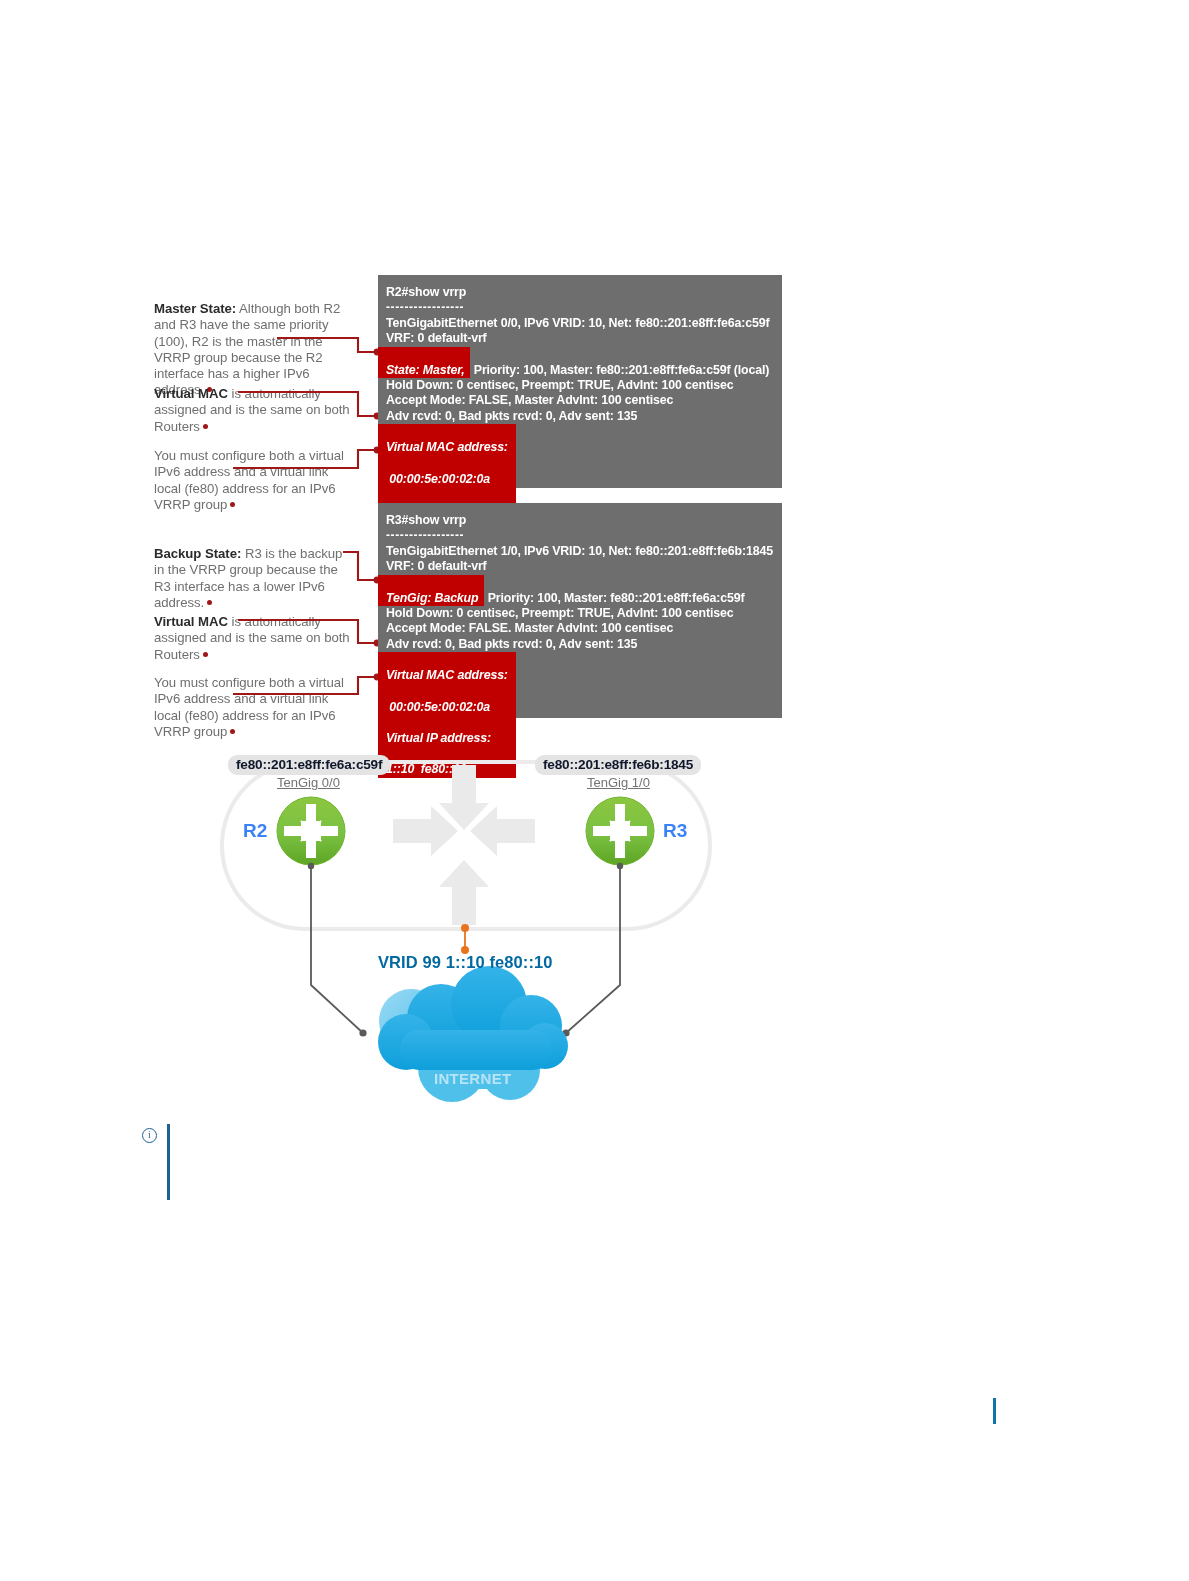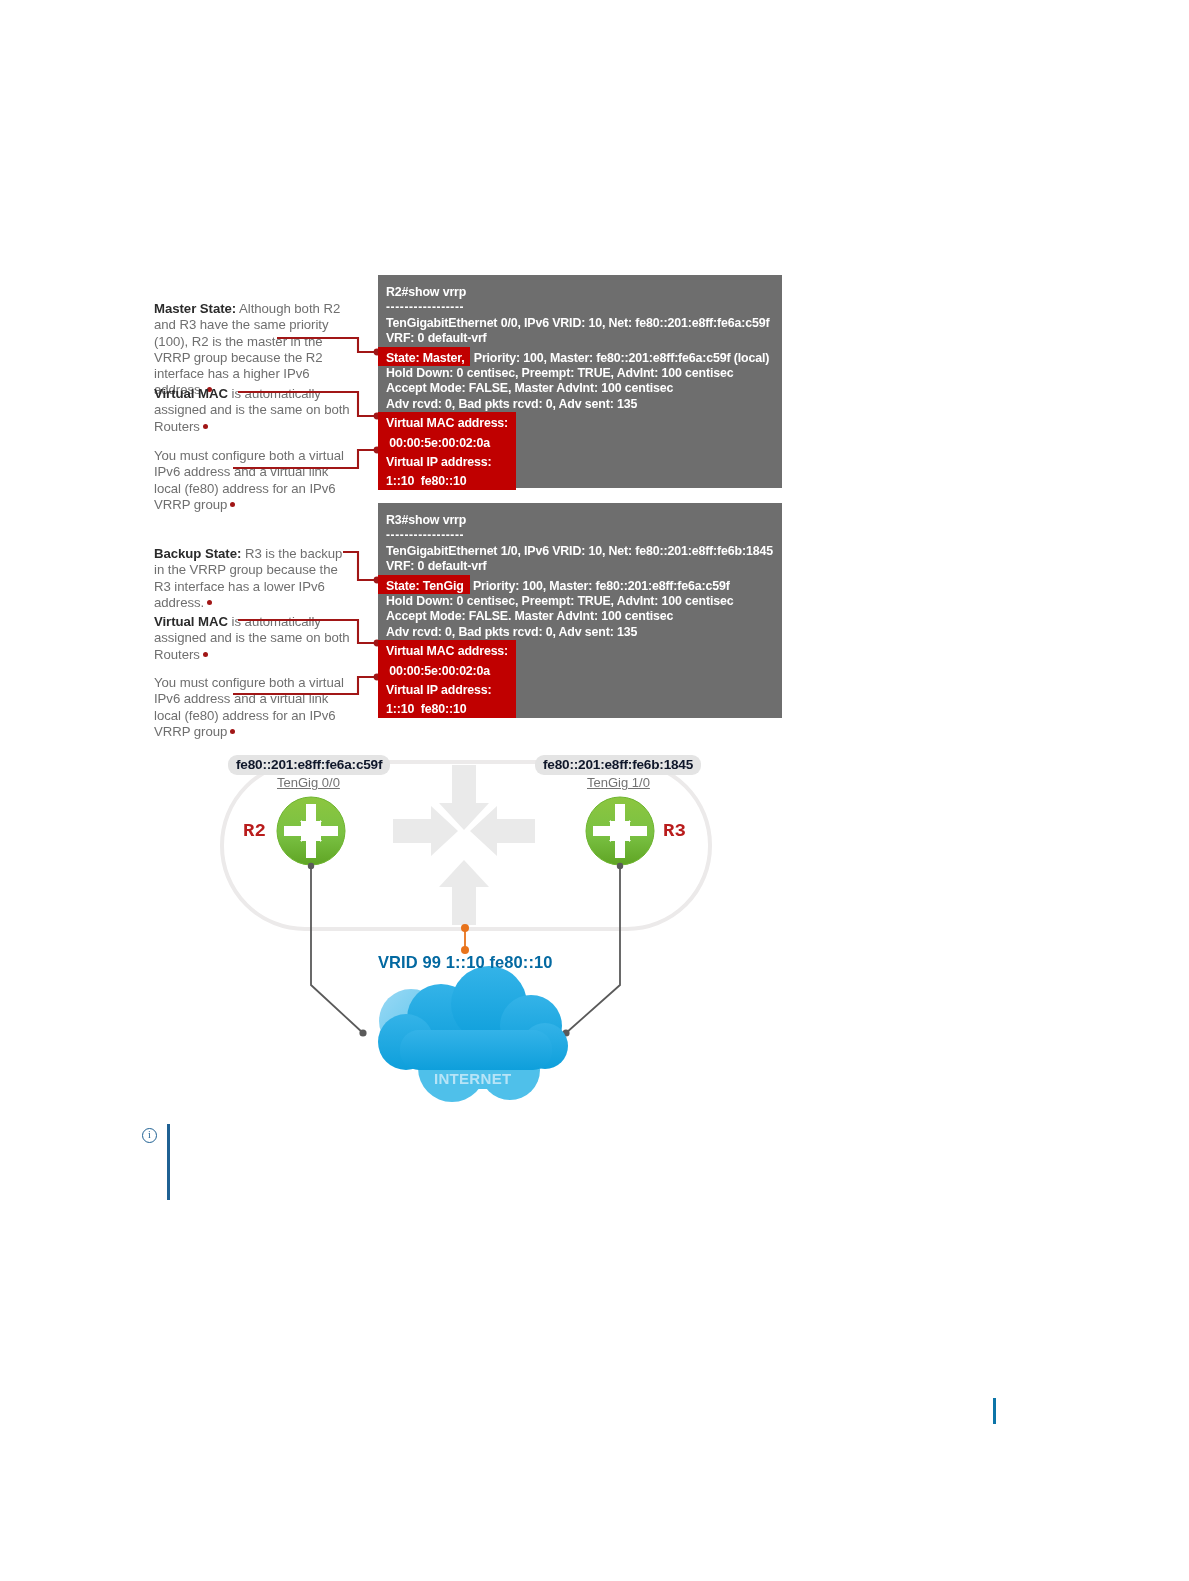--- a/index.html
+++ b/index.html
@@ -66,22 +66,23 @@
   .term .ln.dash {
     letter-spacing: 0.6px;
     font-size: 12px;
   }
   .term .ln.hlrow {
     padding: 0;
   }
   .term .ln.hlrow > span.hlbox {
     display: inline-block;
     background: #c00000;
-    padding: 4px 6px 0 8px;
+    padding: 16px 6px 0 8px;
     margin: 0;
+    font-style: italic;
   }
 
   
   #diagram {
     position: absolute;
     left: 0;
     top: 0;
     width: 1189px;
     height: 1581px;
     pointer-events: none;
@@ -103,22 +104,21 @@
     position: absolute;
     font-size: 13px;
     color: #737373;
     white-space: nowrap;
     text-decoration: underline;
   }
   .rname {
     position: absolute;
     font-size: 19px;
     font-weight: bold;
-    color: #b91c1c;
-    font-family: Liberation Mono, monospace;
+    color: #3b82f6;
   }
   .vrid {
     position: absolute;
     font-size: 16.5px;
     font-weight: bold;
     color: #0369a1;
     white-space: nowrap;
     letter-spacing: 0.1px;
   }
   .cloudtxt {
@@ -219,21 +219,21 @@
   <div class="ln hlrow"><span class="hlbox" style="width:124px;">Virtual IP address:</span></div>
   <div class="ln hlrow"><span class="hlbox" style="width:124px;">1::10  fe80::10</span></div>
   <div class="ln">R2#</div>
 </div>
 
 <div class="term" style="left:378px; top:503px; width:404px; height:215px;">
   <div class="ln">R3#show vrrp</div>
   <div class="ln dash">-----------------</div>
   <div class="ln">TenGigabitEthernet 1/0, IPv6 VRID: 10, Net: fe80::201:e8ff:fe6b:1845</div>
   <div class="ln">VRF: 0 default-vrf</div>
-  <div class="ln hlrow"><span class="hlbox">State: TenGig</span><span> Priority: 100, Master: fe80::201:e8ff:fe6a:c59f</span></div>
+  <div class="ln hlrow"><span class="hlbox">TenGig: Backup</span><span> Priority: 100, Master: fe80::201:e8ff:fe6a:c59f</span></div>
   <div class="ln">Hold Down: 0 centisec, Preempt: TRUE, AdvInt: 100 centisec</div>
   <div class="ln">Accept Mode: FALSE. Master AdvInt: 100 centisec</div>
   <div class="ln">Adv rcvd: 0, Bad pkts rcvd: 0, Adv sent: 135</div>
   <div class="ln hlrow"><span class="hlbox" style="width:124px;">Virtual MAC address:</span></div>
   <div class="ln hlrow"><span class="hlbox" style="width:124px;"> 00:00:5e:00:02:0a</span></div>
   <div class="ln hlrow"><span class="hlbox" style="width:124px;">Virtual IP address:</span></div>
   <div class="ln hlrow"><span class="hlbox" style="width:124px;">1::10  fe80::10</span></div>
   <div class="ln">R2#</div>
 </div>
 

